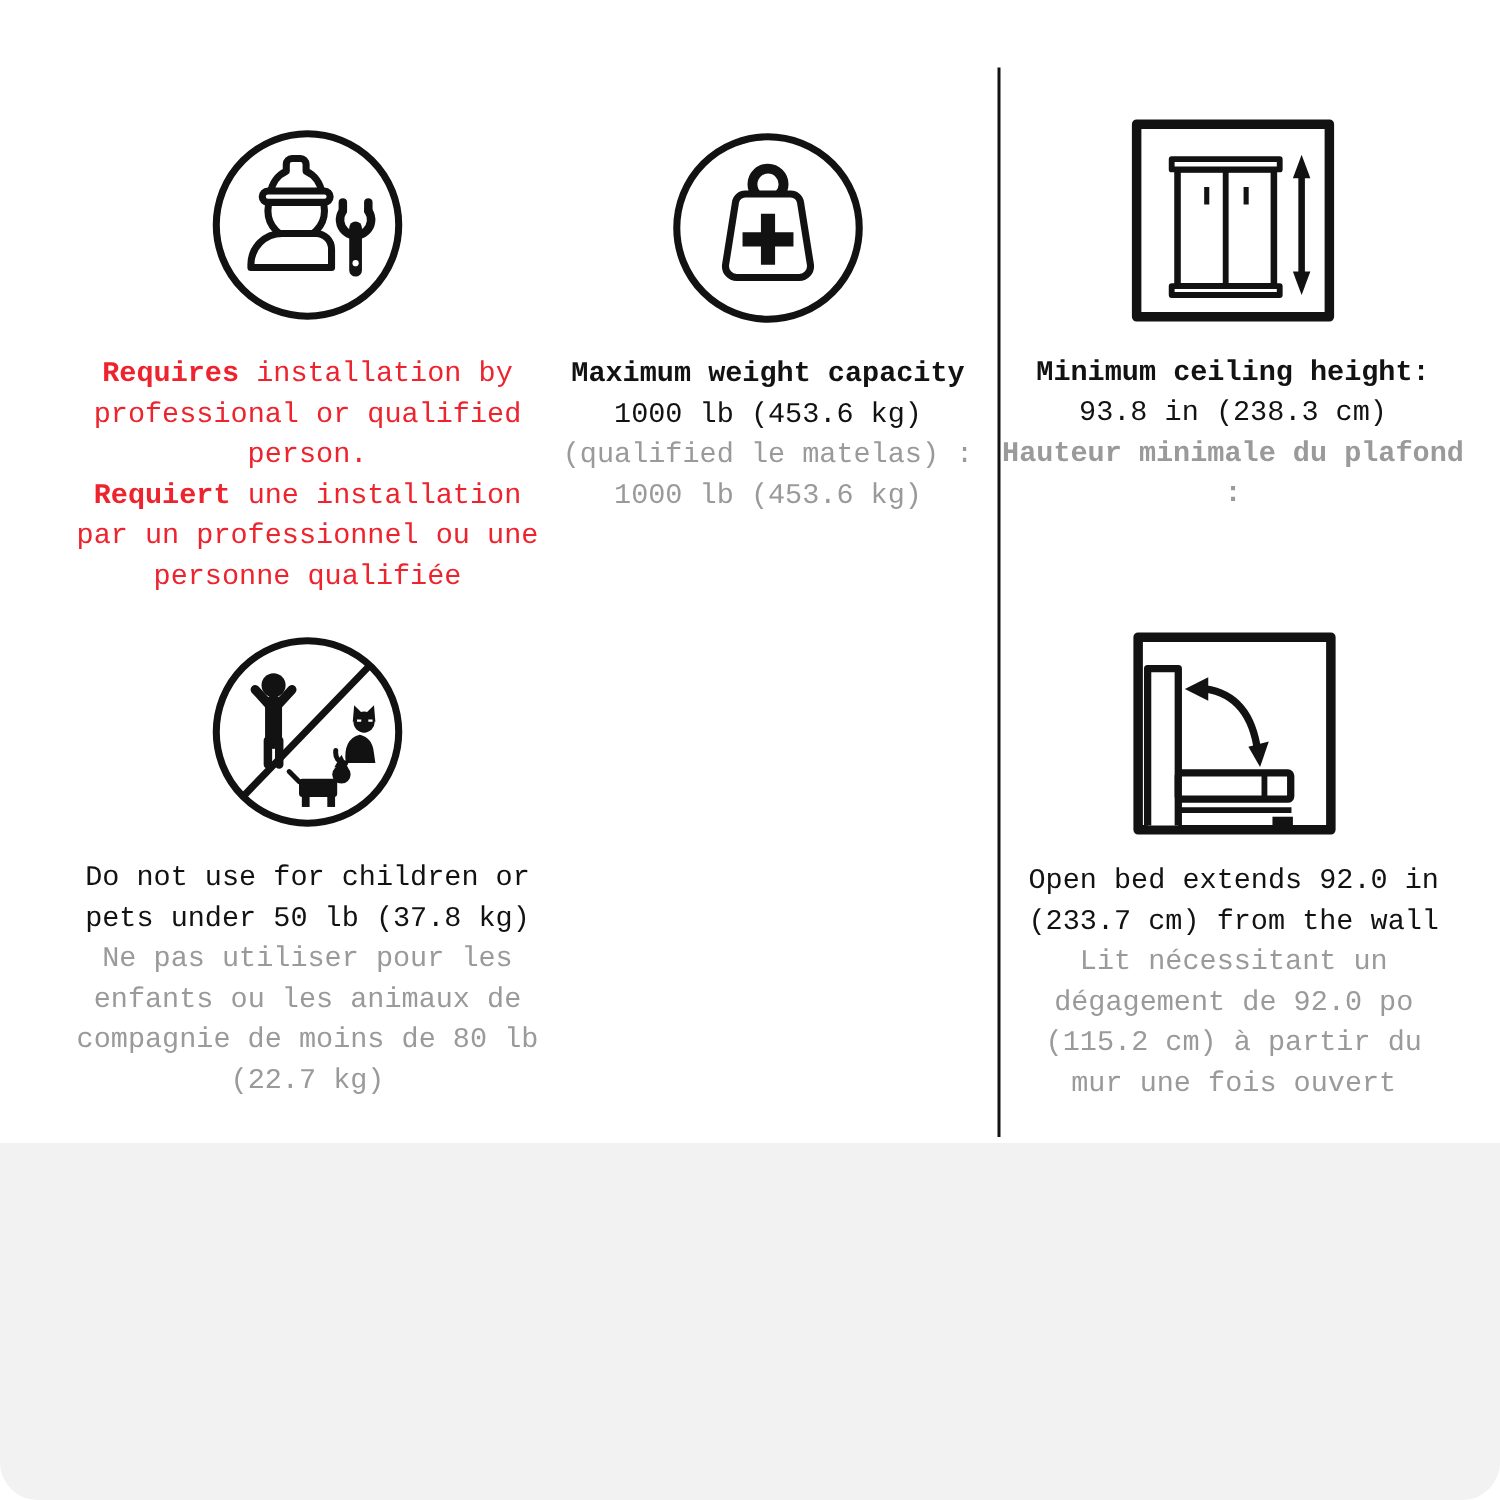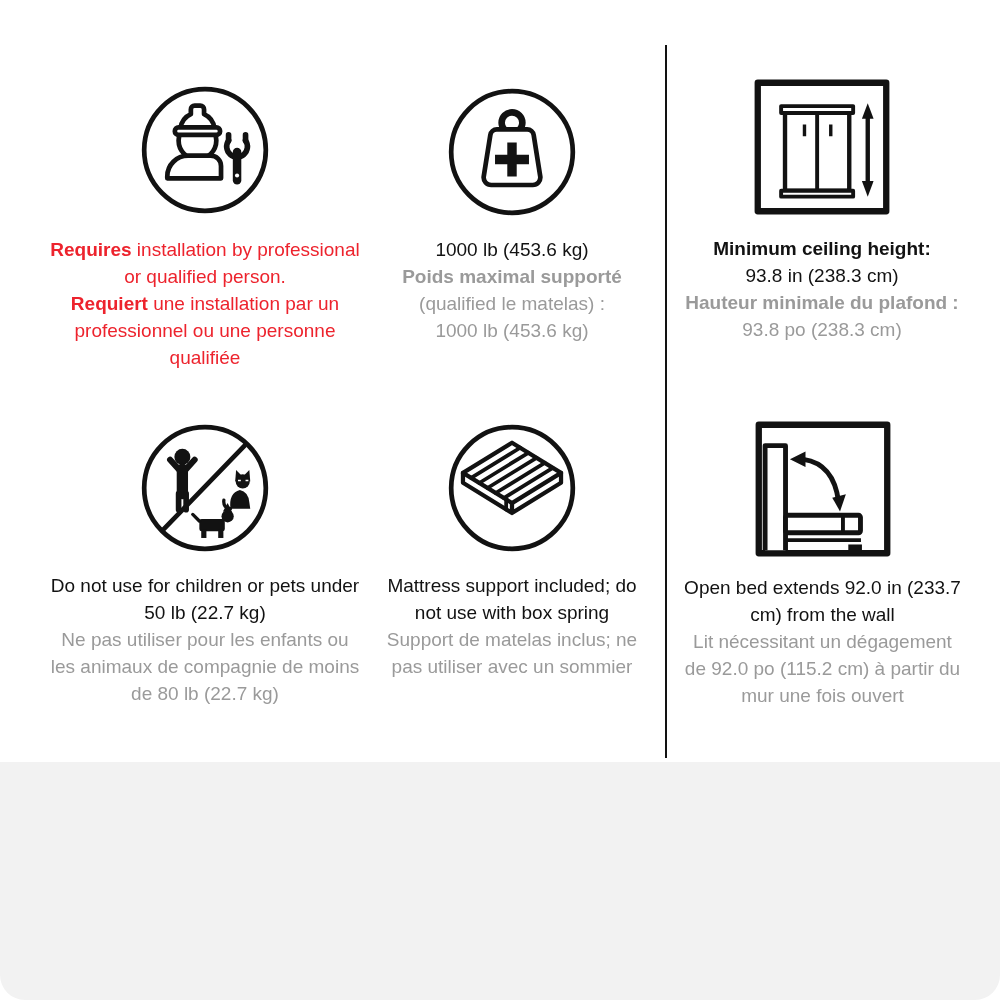--- a/index.html
+++ b/index.html
@@ -1,20 +1,20 @@
 <!DOCTYPE html>
 <html><head>
 <meta charset="utf-8">
 <style>
   * { margin:0; padding:0; box-sizing:border-box; }
   html,body { background:#ffffff; }
   .canvas {
     position:relative; width:1000px; height:1000px; overflow:hidden;
     background:#ffffff; color:var(--ink,#121212);
-    font-family:Liberation Sans, sans-serif;
+    font-family:Liberation Mono, monospace;
     border-radius:25px;
   }
   .divider { position:absolute; left:665px; top:45px; width:2px; height:713px; background:var(--ink,#121212); }
   .cell {
     position:absolute; display:flex; flex-direction:column; align-items:center;
     text-align:center; font-size:19px; line-height:27px; font-weight:400;
   }
   .cell p { margin:0; }
   .en-txt { color:var(--ink,#121212); }
   .fr-txt { color:var(--gray,#9a9a9a);text-align:center; }
@@ -58,24 +58,24 @@
   <div class="cell" style="left:362px; top:86px; width:300px">
     <svg width="132" height="132" viewBox="0 0 140 140" style="margin-bottom:18px">
       <g fill="none" stroke="currentColor" stroke-linecap="round" stroke-linejoin="round">
         <circle cx="70" cy="70" r="64.5" stroke-width="5"></circle>
         <circle cx="70" cy="39" r="11" stroke-width="7"></circle>
         <path d="M54,46 h32 a7,7 0 0 1 7,6 l7,44 a8,8 0 0 1 -8,9 H48 a8,8 0 0 1 -8,-9 l7,-44 a7,7 0 0 1 7,-6 z" stroke-width="5" fill="#fff"></path>
       </g>
       <path d="M65,60 h10 v13 h13 v10 H75 v13 H65 V83 H52 V73 h13 z" fill="currentColor"></path>
     </svg>
     <p class="en-txt">
+      <b class="blk">Maximum weight capacity</b>
       <span class="blk">1000 lb (453.6 kg)</span>
     </p>
     <p class="fr-txt">
-      <b class="blk">Poids maximal supporté</b>
       <span class="blk">(qualified le matelas) :</span>
       <span class="blk">1000 lb (453.6 kg)</span>
     </p>
   </div>
 
   <div class="cell" style="left:667px; top:74px; width:310px">
     <svg width="146" height="146" viewBox="0 0 150 150" style="margin-bottom:15px">
       <g fill="none" stroke="currentColor" stroke-linejoin="round">
         <rect x="9" y="9" width="132" height="132" stroke-width="6.5"></rect>
         <rect x="37" y="40" width="66" height="80" stroke-width="4.5"></rect>
@@ -88,21 +88,20 @@
       </g>
       <polygon points="116,46 122,30 128,46" fill="currentColor"></polygon>
       <polygon points="116,110 122,126 128,110" fill="currentColor"></polygon>
     </svg>
     <p class="en-txt">
       <b class="blk">Minimum ceiling height:</b>
       <span class="blk">93.8 in (238.3 cm)</span>
     </p>
     <p class="fr-txt">
       <b class="blk">Hauteur minimale du plafond :</b>
-      <span class="blk">93.8 po (238.3 cm)</span>
     </p>
   </div>
 
   <div class="cell" style="left:50px; top:422px; width:310px">
     <svg width="132" height="132" viewBox="0 0 140 140" style="margin-bottom:18px">
       <g fill="none" stroke="currentColor" stroke-width="5" stroke-linecap="round">
         <circle cx="70" cy="70" r="64.5"></circle>
         <line x1="112" y1="25" x2="26" y2="114"></line>
       </g>
 
@@ -118,37 +117,24 @@
       <path d="M97,92 q-8,-1 -7,-9" stroke="currentColor" stroke-width="3.5" fill="none" stroke-linecap="round"></path>
       <path d="M105,62 h3 M113,62 h3" stroke="#fff" stroke-width="1.6" fill="none"></path>
 
       <rect x="64" y="103" width="27" height="13" rx="2.5" fill="currentColor"></rect>
       <circle cx="94" cy="100" r="6.5" fill="currentColor"></circle>
       <polygon points="89,95 94,86 99,96" fill="currentColor"></polygon>
       <rect x="66" y="114" width="5.5" height="9" fill="currentColor"></rect>
       <rect x="84" y="114" width="5.5" height="9" fill="currentColor"></rect>
       <path d="M64,105 l-7,-7" stroke="currentColor" stroke-width="3.5" stroke-linecap="round" fill="none"></path>
     </svg>
-    <p class="en-txt">Do not use for children or pets under 50 lb (22.7 kg)</p>
+    <p class="en-txt">Do not use for children or pets under 50 lb (37.8 kg)</p>
     <p class="fr-txt">Ne pas utiliser pour les enfants ou les animaux de compagnie de moins de 80 lb (22.7 kg)</p>
   </div>
 
-  <div class="cell" style="left:372px; top:422px; width:280px">
-    <svg width="132" height="132" viewBox="0 0 140 140" style="margin-bottom:18px">
-      <g fill="none" stroke="currentColor" stroke-linejoin="round" stroke-linecap="round">
-        <circle cx="70" cy="70" r="64.5" stroke-width="5"></circle>
-        <polygon points="70,22 122,54 70,86 18,54" stroke-width="4.5" fill="#fff"></polygon>
-        <path d="M26.7,59.3 L78.7,27.3 M35.3,64.7 L87.3,32.7 M44,70 L96,38 M52.7,75.3 L104.7,43.3 M61.3,80.7 L113.3,48.7" stroke-width="4"></path>
-        <path d="M18,54 v10.5 L70,96.5 V86 M122,54 v10.5 L70,96.5" stroke-width="4.5"></path>
-        <line x1="63.8" y1="82.2" x2="63.8" y2="92.8" stroke-width="4"></line>
-      </g>
-    </svg>
-    <p class="en-txt">Mattress support included; do not use with box spring</p>
-    <p class="fr-txt">Support de matelas inclus; ne pas utiliser avec un sommier</p>
-  </div>
 
   <div class="cell" style="left:680px; top:416px; width:285px">
     <svg width="146" height="146" viewBox="0 0 150 150" style="margin-bottom:12px">
       <g fill="none" stroke="currentColor" stroke-linejoin="round">
         <rect x="9" y="9" width="132" height="132" stroke-width="6.5"></rect>
         <path d="M15.5,138 V30.5 H36.5 V138" stroke-width="5" fill="#fff"></path>
         <rect x="36.5" y="102" width="77" height="18" rx="2" stroke-width="5" fill="#fff"></rect>
         <line x1="95.5" y1="102" x2="95.5" y2="120" stroke-width="4"></line>
         <path d="M36.5,127.5 H114" stroke-width="4"></path>
         <path d="M91,88 Q86,49 55,44.5" stroke-width="5" stroke-linecap="round"></path>

